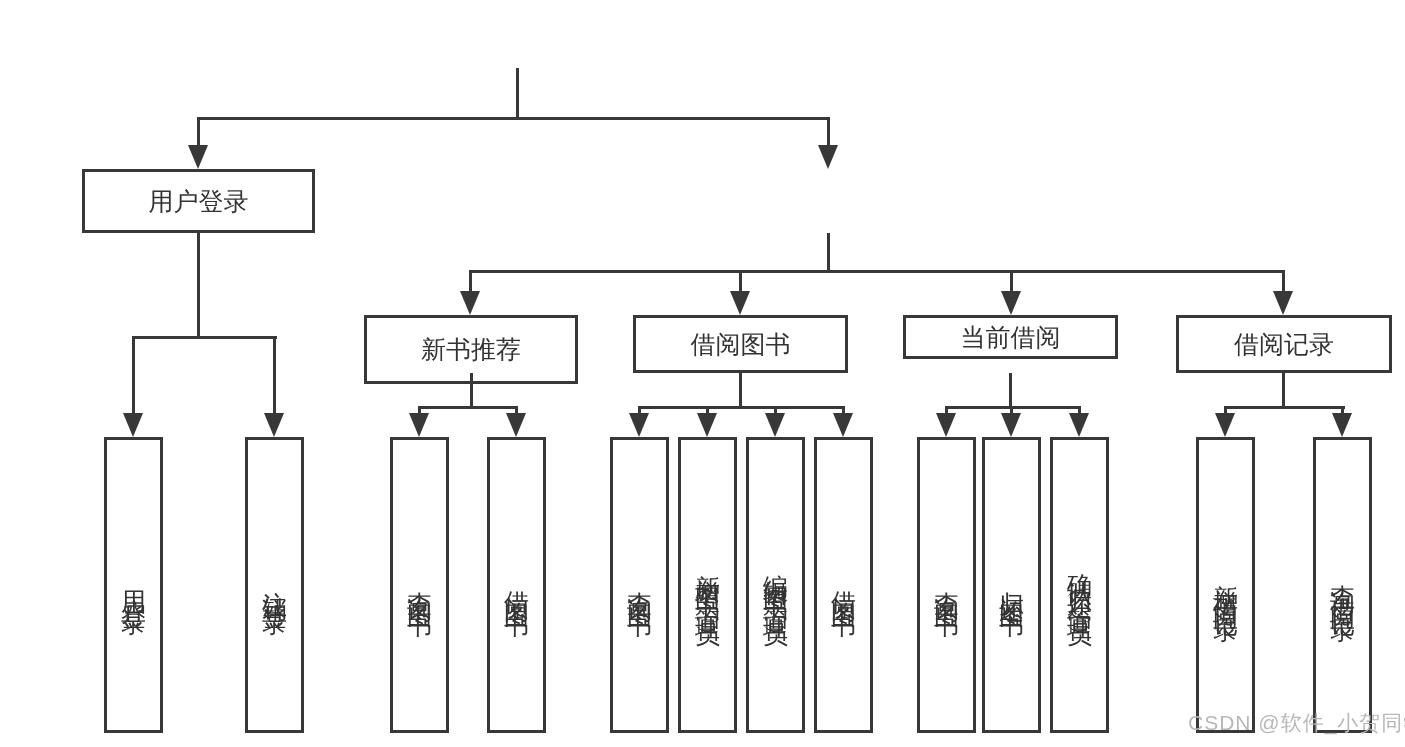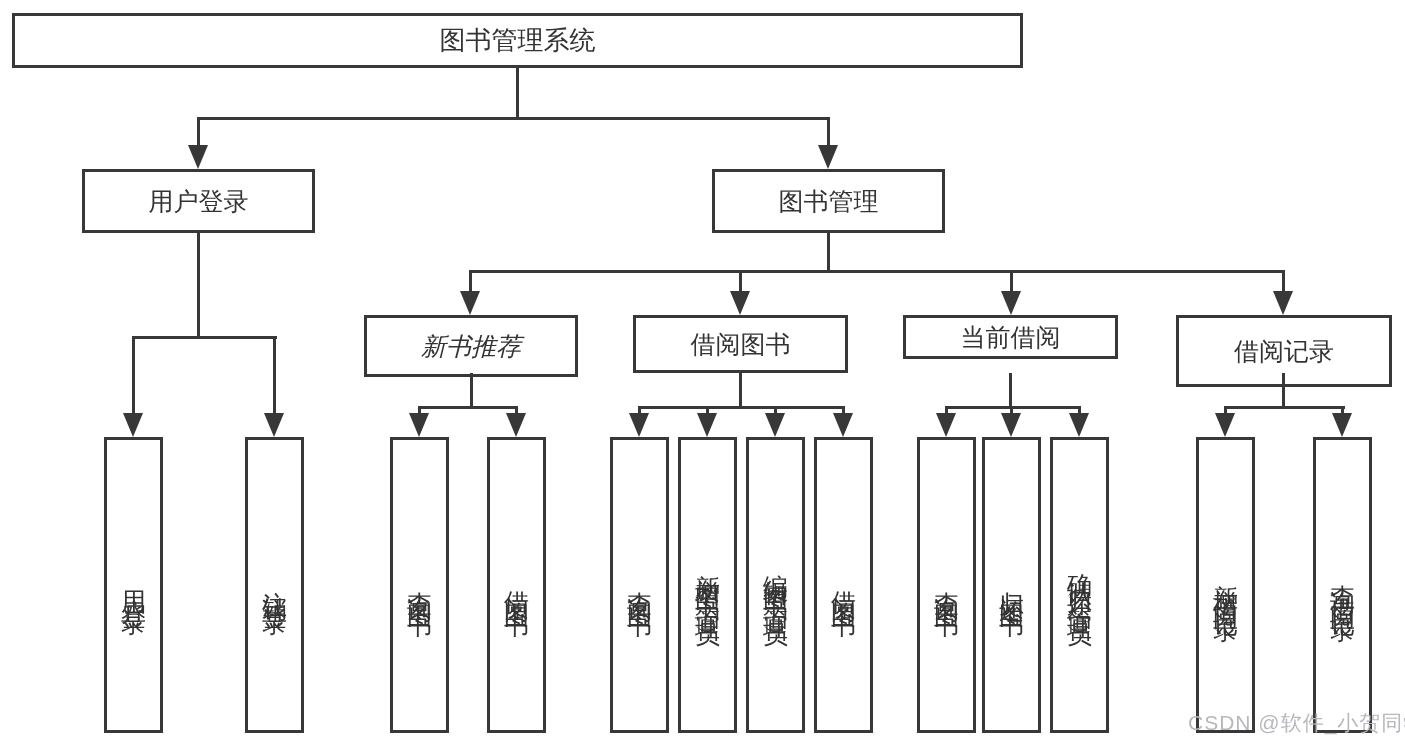--- a/index.html
+++ b/index.html
@@ -50,66 +50,60 @@
     color: #b7b8bb;
     letter-spacing: 1px;
     white-space: nowrap;
   }
 </style>
 </head>
 <body>
 
 <div class="stage">
 
-  <div class="box root" style="left:12px; top:13px; width:1011px; height:55px;">
-    <span>图书管理系统</span>
-  </div>
 
   <div class="vline" style="left:516px; top:68px; height:50px;"></div>
   <div class="hline" style="left:197px; top:117px; width:633px;"></div>
   <div class="vline" style="left:197px; top:117px; height:28px;"></div>
   <div class="tri" style="left:188px; top:145px;"></div>
   <div class="vline" style="left:827px; top:117px; height:28px;"></div>
   <div class="tri" style="left:818px; top:145px;"></div>
 
   <div class="box" style="left:82px; top:169px; width:233px; height:64px;">
     <span>用户登录</span>
-  </div>
-  <div class="box" style="left:712px; top:169px; width:233px; height:64px;">
-    <span>图书管理</span>
   </div>
 
   <div class="vline" style="left:197px; top:233px; height:106px;"></div>
   <div class="hline" style="left:132px; top:336px; width:145px;"></div>
   <div class="vline" style="left:132px; top:336px; height:77px;"></div>
   <div class="tri" style="left:123px; top:413px;"></div>
   <div class="vline" style="left:273px; top:336px; height:77px;"></div>
   <div class="tri" style="left:264px; top:413px;"></div>
 
   <div class="vline" style="left:827px; top:233px; height:40px;"></div>
   <div class="hline" style="left:469px; top:270px; width:816px;"></div>
   <div class="vline" style="left:469px;  top:270px; height:21px;"></div>
   <div class="tri" style="left:460px;  top:291px;"></div>
   <div class="vline" style="left:739px;  top:270px; height:21px;"></div>
   <div class="tri" style="left:730px;  top:291px;"></div>
   <div class="vline" style="left:1010px; top:270px; height:21px;"></div>
   <div class="tri" style="left:1001px; top:291px;"></div>
   <div class="vline" style="left:1282px; top:270px; height:21px;"></div>
   <div class="tri" style="left:1273px; top:291px;"></div>
 
-  <div class="box" style="left:364px; top:315px; width:214px; height:62px;font-style:italic;">
+  <div class="box" style="left:364px; top:315px; width:214px; height:69px;">
     <span>新书推荐</span>
   </div>
   <div class="box" style="left:633px; top:315px; width:215px; height:58px;">
     <span>借阅图书</span>
   </div>
   <div class="box" style="left:903px; top:315px; width:215px; height:44px;">
     <span>当前借阅</span>
   </div>
-  <div class="box" style="left:1176px; top:315px; width:216px; height:72px;">
+  <div class="box" style="left:1176px; top:315px; width:216px; height:58px;">
     <span>借阅记录</span>
   </div>
 
   <div class="vline" style="left:470px; top:373px; height:36px;"></div>
   <div class="hline" style="left:418px; top:406px; width:100px;"></div>
   <div class="vline" style="left:418px; top:406px; height:7px;"></div>
   <div class="tri" style="left:409px; top:413px;"></div>
   <div class="vline" style="left:515px; top:406px; height:7px;"></div>
   <div class="tri" style="left:506px; top:413px;"></div>
 

